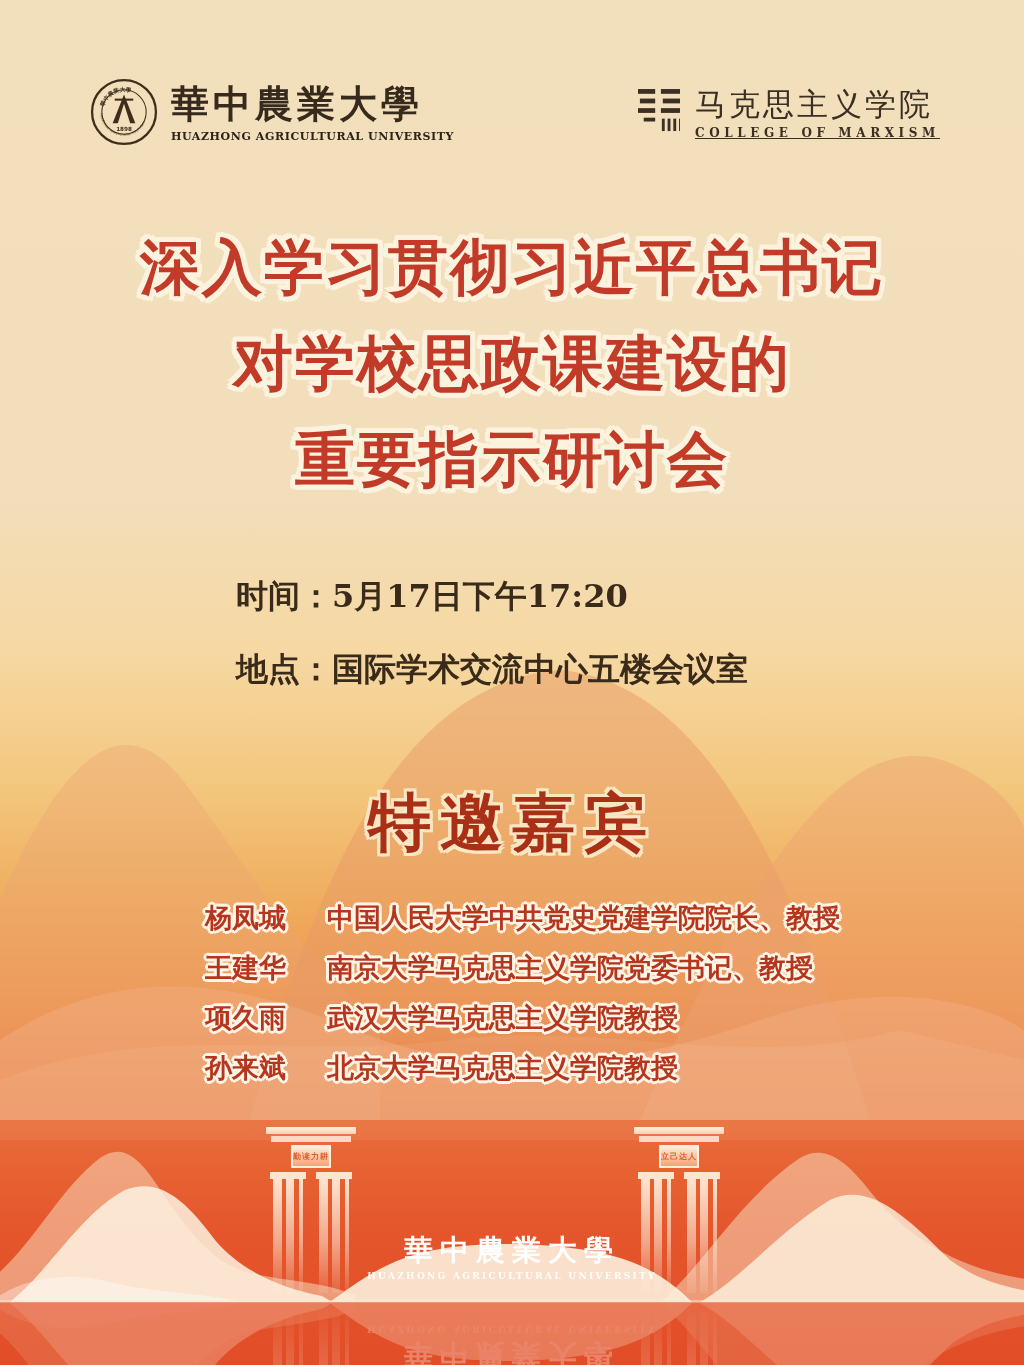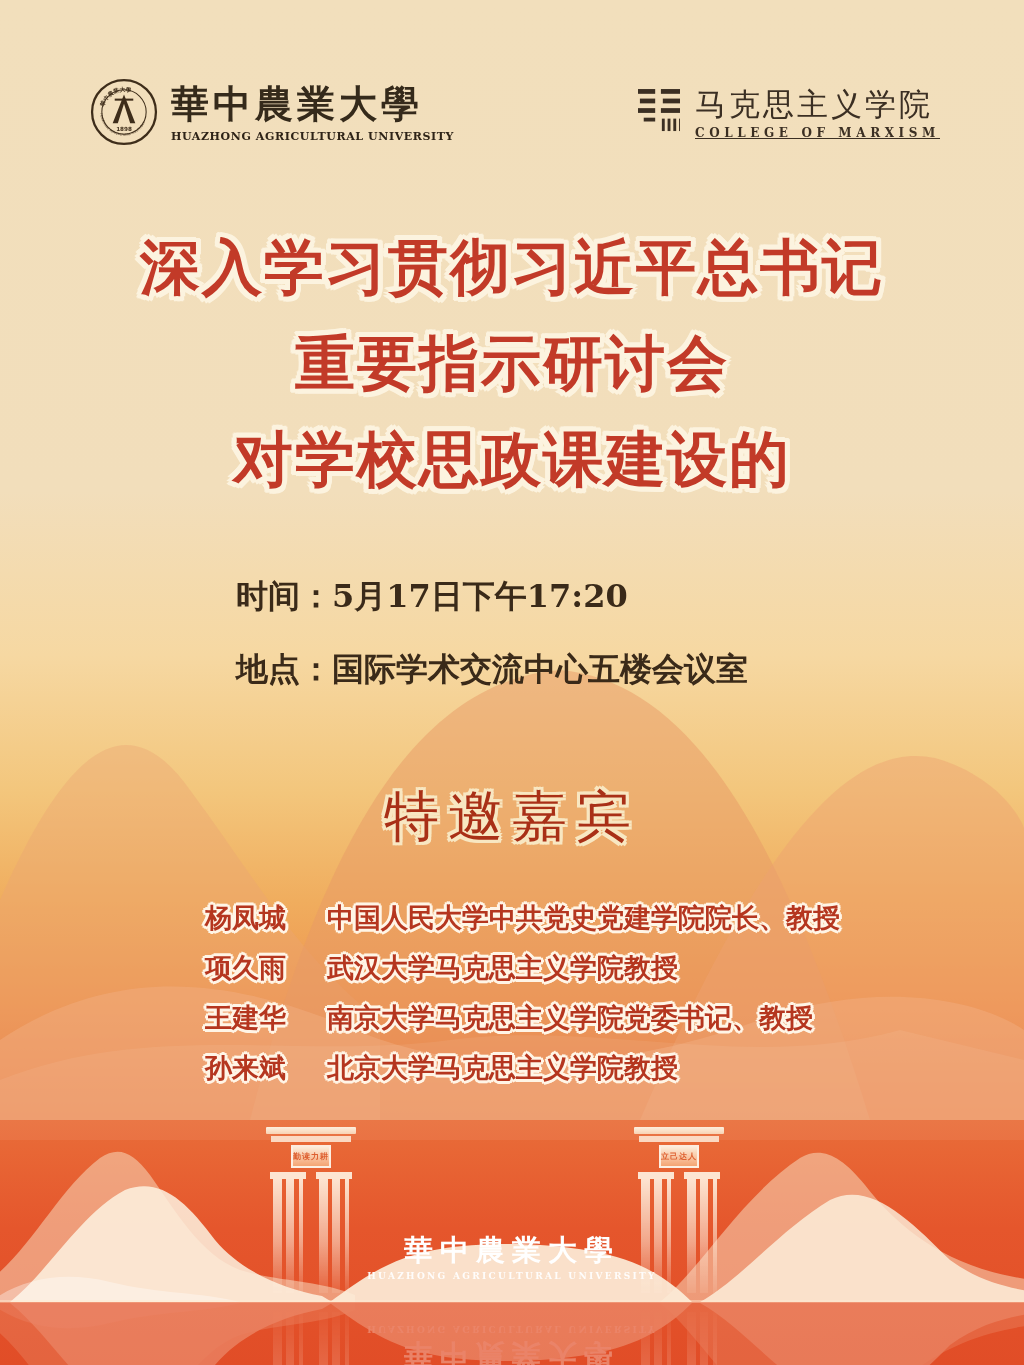--- a/index.html
+++ b/index.html
@@ -34,21 +34,21 @@
     -5px 0 0 #fcf3df, 5px 0 0 #fcf3df, 0 -5px 0 #fcf3df, 0 5px 0 #fcf3df,
     -3px -5px 0 #fcf3df, 3px 5px 0 #fcf3df, -5px 3px 0 #fcf3df, 5px -3px 0 #fcf3df;}
 
   
   .info{position:absolute;left:236px;top:576px;font-family:"DejaVu Serif",serif;font-weight:700;color:#3a2a19;font-size:32px;}
   .info .row{line-height:40px;margin-bottom:33px;white-space:nowrap;}
 
   
   .guests-title{
     position:absolute;top:780px;left:0;right:0;text-align:center;
-    font-family:"DejaVu Serif",serif;font-weight:400;font-size:55px;letter-spacing:9px;color:#a93017;
+    font-family:"DejaVu Serif",serif;font-weight:700;font-size:63px;letter-spacing:9px;color:#a93017;
     text-shadow:-3px -3px 0 #f8e7c2, 3px -3px 0 #f8e7c2, -3px 3px 0 #f8e7c2, 3px 3px 0 #f8e7c2,
       -3px 0 0 #f8e7c2, 3px 0 0 #f8e7c2, 0 -3px 0 #f8e7c2, 0 3px 0 #f8e7c2;}
   .guest-list{position:absolute;left:205px;top:886px;font-size:27px;font-weight:800;color:#b5361f;}
   .guest-row{display:flex;height:50px;align-items:flex-end;white-space:nowrap;
     text-shadow:-2px -2px 0 #fff5e6, 2px -2px 0 #fff5e6, -2px 2px 0 #fff5e6, 2px 2px 0 #fff5e6,
       -3px 0 0 #fff5e6, 3px 0 0 #fff5e6, 0 -3px 0 #fff5e6, 0 3px 0 #fff5e6;}
   .guest-name{min-width:122px;}
 
   
   .bottom-scene{position:absolute;left:0;top:1130px;width:1024px;height:172px;}
@@ -130,46 +130,46 @@
       <rect x="43" y="33" width="1" height="13"></rect>
     </svg>
     <div class="hr-text">
       <div class="zh">马克思主义学院</div>
       <div class="en">COLLEGE OF MARXISM</div>
     </div>
   </div>
 
   <div class="main-title">
     <div class="outline-big">深入学习贯彻习近平总书记</div>
+    <div class="outline-big">对学校思政课建设的</div>
     <div class="outline-big">重要指示研讨会</div>
-    <div class="outline-big">对学校思政课建设的</div>
   </div>
 
   <div class="info">
     <div class="row">
       <span>时间：</span><span>5月17日下午17:20</span>
     </div>
     <div class="row">
       <span>地点：</span><span>国际学术交流中心五楼会议室</span>
     </div>
   </div>
 
   <div class="guests-title">特邀嘉宾</div>
   <div class="guest-list">
     <div class="guest-row">
       <span class="guest-name">杨凤城</span>
       <span class="guest-desc">中国人民大学中共党史党建学院院长、教授</span>
     </div>
     <div class="guest-row">
+      <span class="guest-name">王建华</span>
+      <span class="guest-desc">南京大学马克思主义学院党委书记、教授</span>
+    </div>
+    <div class="guest-row">
       <span class="guest-name">项久雨</span>
       <span class="guest-desc">武汉大学马克思主义学院教授</span>
-    </div>
-    <div class="guest-row">
-      <span class="guest-name">王建华</span>
-      <span class="guest-desc">南京大学马克思主义学院党委书记、教授</span>
     </div>
     <div class="guest-row">
       <span class="guest-name">孙来斌</span>
       <span class="guest-desc">北京大学马克思主义学院教授</span>
     </div>
   </div>
 
   <div class="bottom-scene">
     <svg class="mtn-svg" viewBox="0 0 1024 172" preserveAspectRatio="none">
       <path d="M-10,150 C30,120 60,58 100,28 C118,16 132,21 150,45 C175,80 200,125 240,140 C280,152 320,150 355,165 L355,172 L-10,172 Z" fill="#f9e3c8" opacity="0.5"></path>

